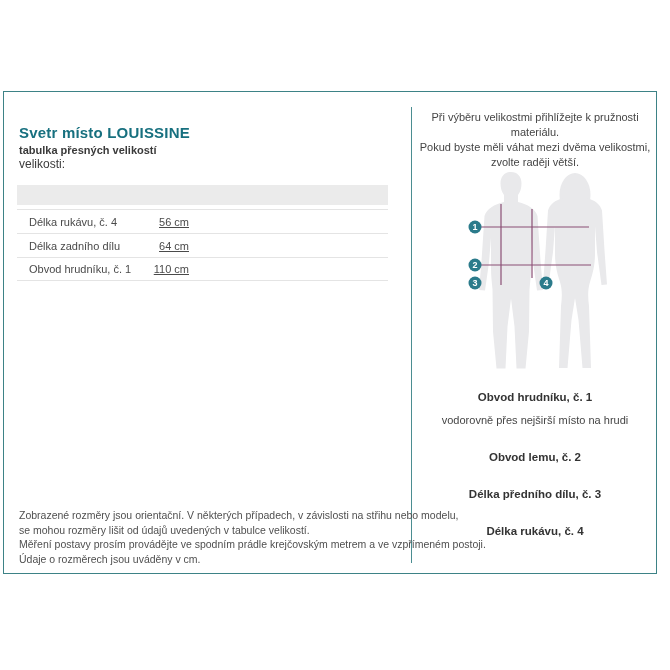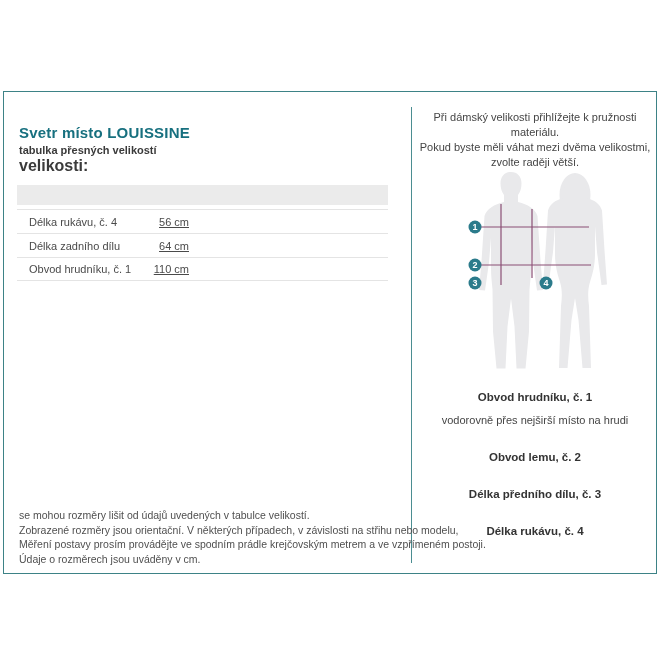--- a/index.html
+++ b/index.html
@@ -10,21 +10,21 @@
   .outer-box{
     position:absolute;left:3px;top:91px;width:654px;height:483px;
     border:1px solid #3d8286;background:#ffffff;box-sizing:border-box;
   }
   .divider{
     position:absolute;left:411px;top:107px;width:1px;height:456px;background:#4b8d91;
   }
   
   .subtitle{position:absolute;left:19px;top:104px;font-size:11px;font-weight:bold;color:#3a3a3a;margin-top:40px;}
   .page-title{position:absolute;left:19px;top:124px;font-size:15px;font-weight:bold;color:#17707f;letter-spacing:.2px;}
-  .sizes-label{position:absolute;left:19px;top:157px;font-size:16px;font-weight:bold;color:#3a3a3a;}
+  .sizes-label{position:absolute;left:19px;top:157px;font-size:12px;font-weight:normal;color:#3a3a3a;}
   .size-header-bar{position:absolute;left:17px;top:185px;width:371px;height:20px;background:#ebebeb;}
   .size-table{position:absolute;left:17px;top:209px;width:371px;font-size:11px;color:#4a4a4a;}
   .size-row{display:flex;align-items:center;height:24px;border-top:1px solid #e4e4e4;box-sizing:border-box;padding-left:12px;}
   .size-table .size-row:last-child{border-bottom:1px solid #e4e4e4;}
   .size-row .lbl{width:112px;}
   .size-row .val{width:48px;text-align:right;text-decoration:underline;}
   .notes{position:absolute;left:19px;top:508px;font-size:10.5px;line-height:14.6px;color:#4f4f4f;}
   
   .advice{position:absolute;left:412px;top:110px;width:246px;text-align:center;font-size:11px;line-height:15px;color:#454545;}
   .diagram{position:absolute;left:412px;top:165px;width:247px;height:212px;}
@@ -53,28 +53,28 @@
     <span class="lbl">Délka zadního dílu</span>
     <span class="val">64 cm</span>
   </div>
   <div class="size-row">
     <span class="lbl">Obvod hrudníku, č. 1</span>
     <span class="val">110 cm</span>
   </div>
 </div>
 
 <div class="notes">
+  <div>Zobrazené rozměry jsou orientační. V některých případech, v závislosti na střihu nebo modelu,</div>
   <div>se mohou rozměry lišit od údajů uvedených v tabulce velikostí.</div>
-  <div>Zobrazené rozměry jsou orientační. V některých případech, v závislosti na střihu nebo modelu,</div>
   <div>Měření postavy prosím provádějte ve spodním prádle krejčovským metrem a ve vzpřímeném postoji.</div>
   <div>Údaje o rozměrech jsou uváděny v cm.</div>
 </div>
 
 <div class="advice">
-  <div>Při dámský velikosti přihlížejte k pružnosti materiálu.</div>
+  <div>Při výběru velikostmi přihlížejte k pružnosti materiálu.</div>
   <div>Pokud byste měli váhat mezi dvěma velikostmi,</div>
   <div>zvolte raději větší.</div>
 </div>
 
 <div class="diagram">
   <svg width="247" height="212" viewBox="0 0 247 212" xmlns="http://www.w3.org/2000/svg">
 
     <path fill="#e9e9eb" d="
       M99,7
       c-6.5,0 -10.5,4.5 -10.5,11.5

